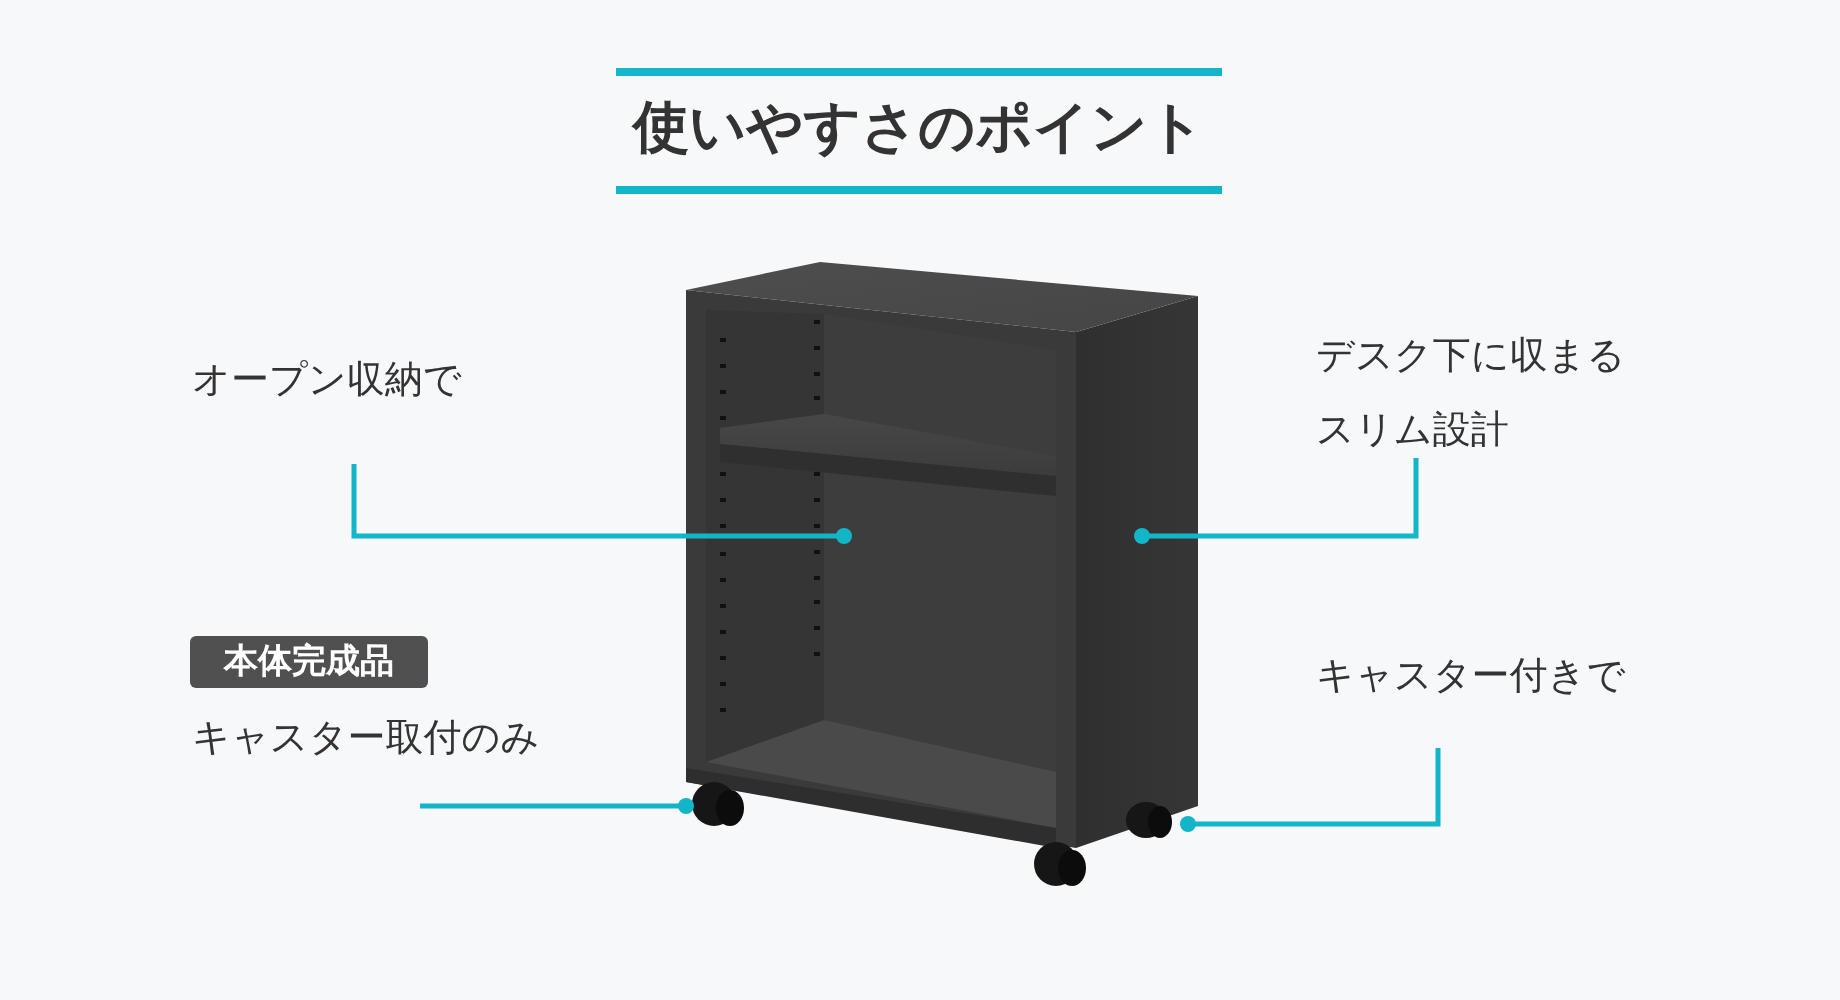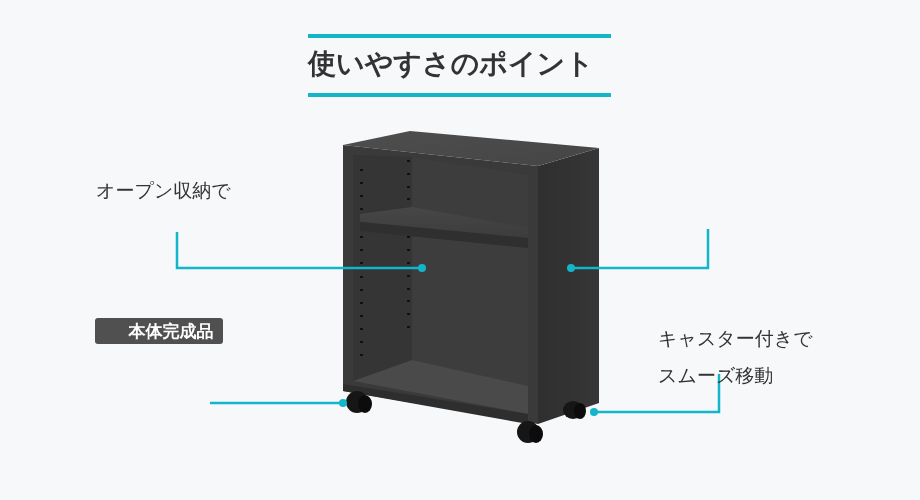--- a/index.html
+++ b/index.html
@@ -12,34 +12,33 @@
     }
     .title-wrap {
       position: absolute; left: 308px; top: 34px; width: 303px; height: 62px;
     }
     .title-rule {
       position: absolute; left: 0; width: 303px; height: 4px; background: #13b5c9;
     }
     .title-rule.top { top: 0; }
     .title-rule.bottom { top: 59px; }
     .title {
-      position: absolute; left: 0; top: 12px; width: 303px; 
+      position: absolute; left: 0; top: 12px; width: 303px; text-align: center;
       font-size: 28px; font-weight: bold; letter-spacing: 0px; color: #333333;
       line-height: 36px; white-space: nowrap;
     }
     .callout {
       position: absolute; font-size: 19px; line-height: 37px; color: #333333;
       white-space: nowrap;
     }
     .badge {
-      position: absolute; left: 95px; top: 318px; height: 26px; width: 104px;
+      position: absolute; left: 95px; top: 318px; height: 26px; width: 119px;
       background: #505050; color: #ffffff; border-radius: 3px;
       font-size: 17px; font-weight: bold; line-height: 26px; text-align: center;
       white-space: nowrap;
-      padding-left: 24px;
     }
     svg.art { position: absolute; left: 0; top: 0; }
   </style>
 </head>
 <body>
 
 <div class="title-wrap">
   <div class="title-rule top"></div>
   <div class="title">使いやすさのポイント</div>
   <div class="title-rule bottom"></div>
@@ -137,22 +136,24 @@
     <circle cx="343" cy="403" r="4"></circle>
     <circle cx="594" cy="412" r="4"></circle>
   </g>
 </svg>
 
 <div class="callout" style="left:96px; top:172px;">
   <div>オープン収納で</div>
 </div>
 
 <div class="callout" style="left:658px; top:160px;">
+  <div>デスク下に収まる</div>
+  <div>スリム設計</div>
 </div>
 
 <div class="badge">本体完成品</div>
 <div class="callout" style="left:96px; top:351px;">
+  <div>キャスター取付のみ</div>
 </div>
 
 <div class="callout" style="left:658px; top:307px;margin-top:13px;">
   <div>キャスター付きで</div>
-  <div>スムーズ移動</div>
 </div>
 
 </body></html>

